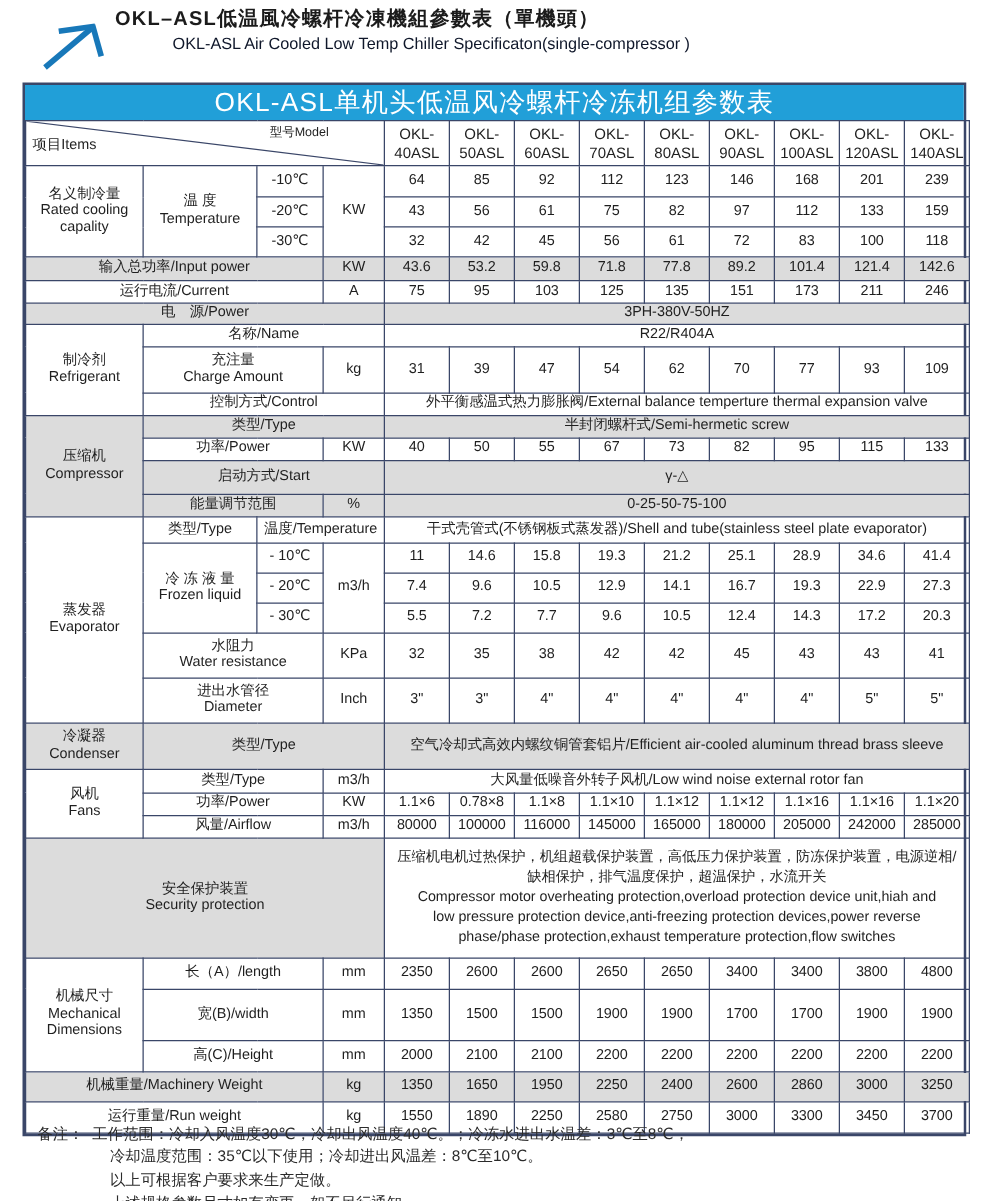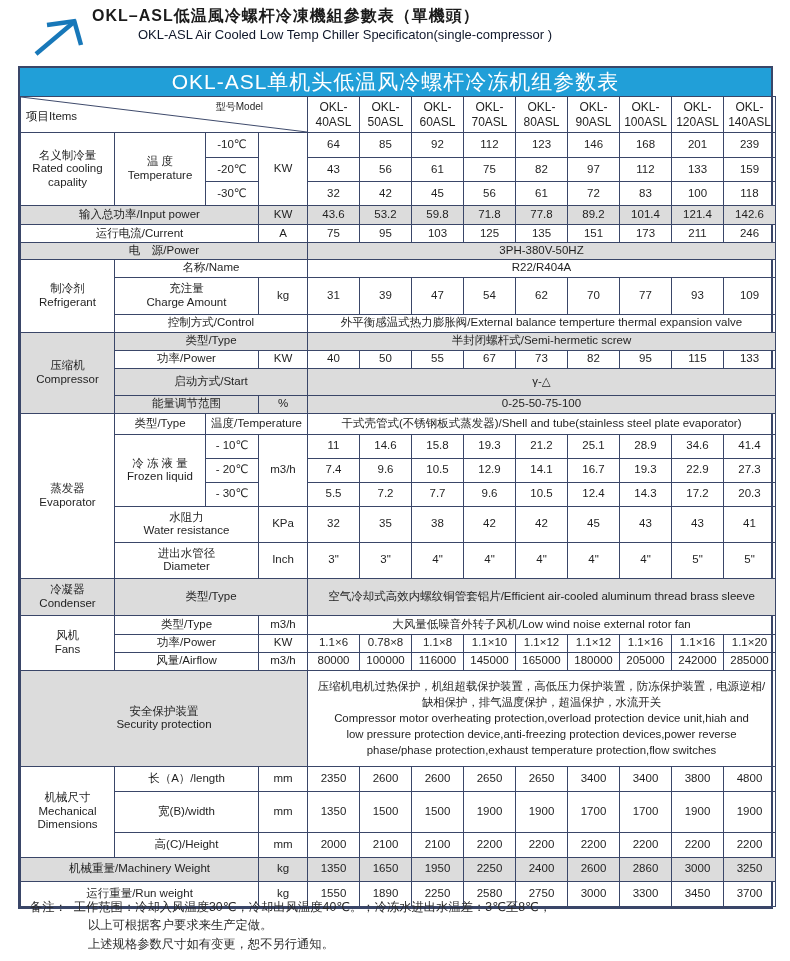--- a/index.html
+++ b/index.html
@@ -420,17 +420,18 @@
             <td>3300</td>
             <td>3450</td>
             <td>3700</td>
           </tr>
         </tbody>
     </table>
   </div>
 
   <div class="notes">
       <div style="padding-left: 24px;">备注：  工作范围：冷却入风温度30℃，冷却出风温度40℃。；冷冻水进出水温差：3℃至8℃，</div>
+      <div style="padding-left: 82px;">冷却温度范围：35℃以下使用；冷却进出风温差：8℃至10℃。</div>
       <div style="padding-left: 82px;">以上可根据客户要求来生产定做。</div>
       <div style="padding-left: 82px;">上述规格参数尺寸如有变更，恕不另行通知。</div>
     </div>
 
 </div>
 
 </body></html>

